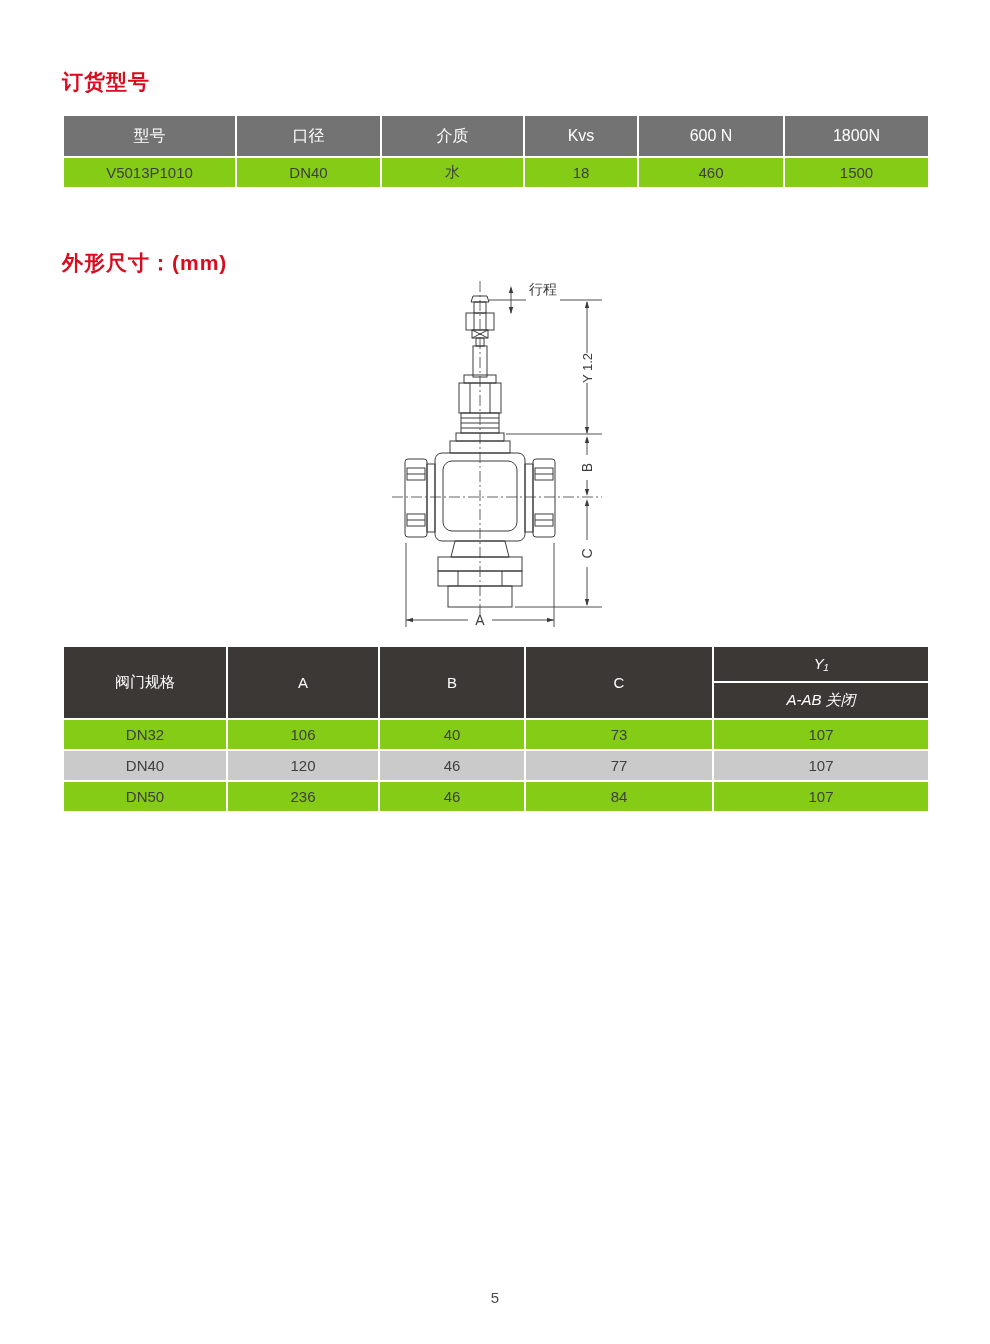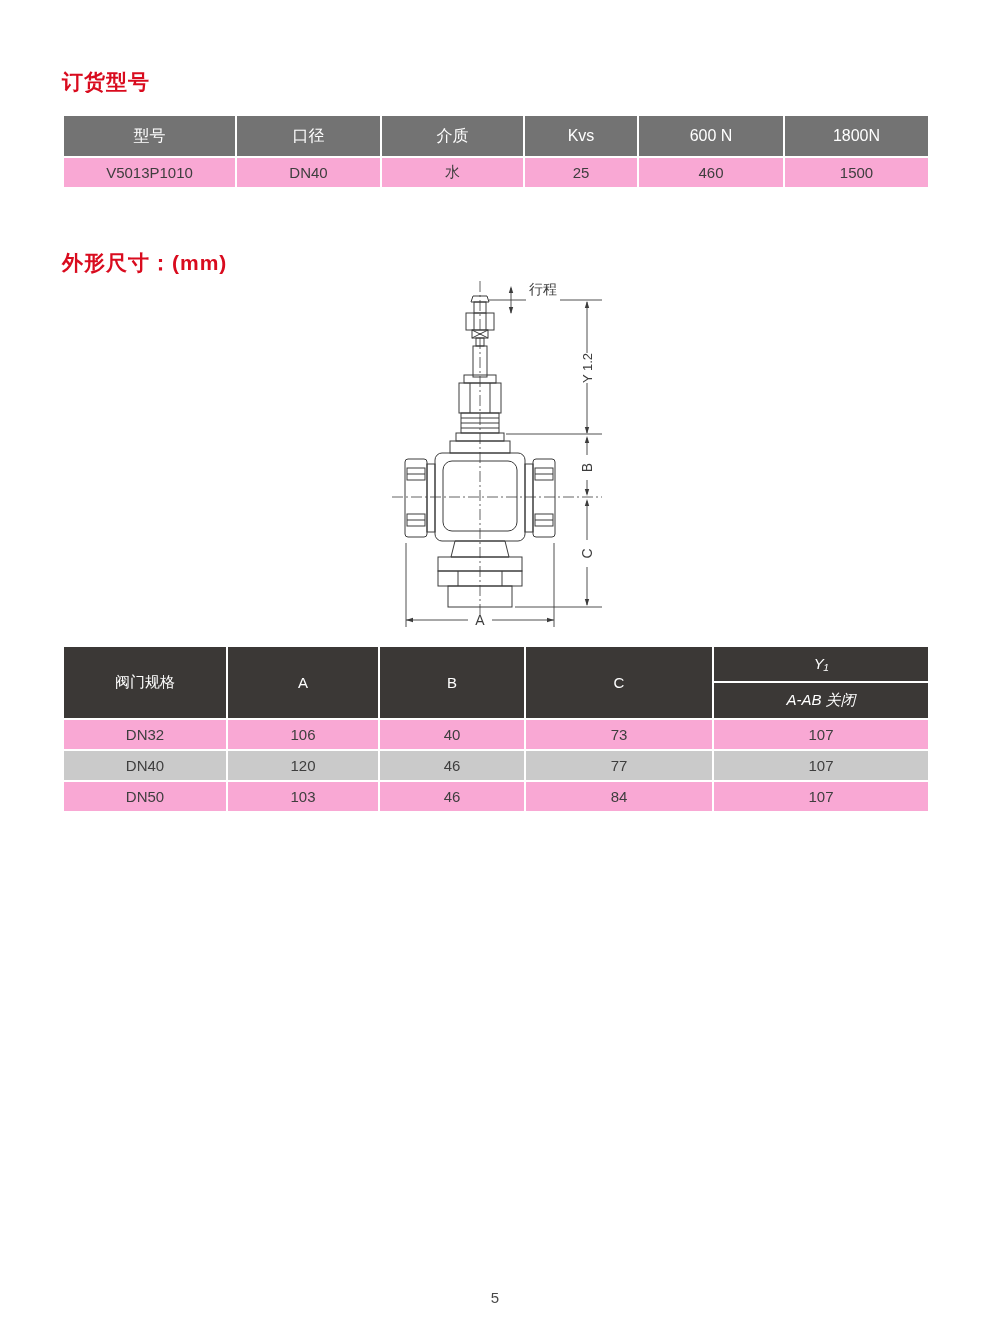--- a/index.html
+++ b/index.html
@@ -19,21 +19,21 @@
 
   table.spec{border-collapse:collapse;table-layout:fixed;width:866px;}
   table.spec th,table.spec td{
     border:2px solid #fff;text-align:center;vertical-align:middle;
     padding:0;font-weight:400;
   }
   .red-row th{background:#d90b1e;color:#fff;font-size:17px;height:53px;line-height:23px;}
   .dark-row th{background:#737373;color:#fff;font-size:16px;height:40px;}
   tbody td{font-size:15px;color:#3e3e3e;height:29px;}
   tr.row-gray td{background:#cacaca;}
-  tr.row-light td{background:#f9a8d4;}
+  tr.row-light td{background:#84cc16;}
 
   .drawing-wrap{margin-left:318px;margin-top:0;width:280px;height:370px;}
   svg text{font-family:"Liberation Sans","DejaVu Sans",sans-serif;fill:#3c3c3c;}
 
   table.dims th{background:#3b3836;color:#fff;font-size:15px;}
   table.dims .y-top{height:33px;font-style:italic;}
   table.dims .y-bottom{height:34px;font-style:italic;}
 
   .page-number{
     position:absolute;left:0;right:0;bottom:38px;text-align:center;
@@ -64,21 +64,21 @@
         <th>Kvs</th>
         <th>600 N</th>
         <th>1800N</th>
       </tr>
     </thead>
     <tbody>
       <tr class="row-light">
         <td>V5013P1010</td>
         <td>DN40</td>
         <td>水</td>
-        <td>25</td>
+        <td>18</td>
         <td>460</td>
         <td>1500</td>
       </tr>
     </tbody>
   </table>
 
   <h2 class="section-title title-dims">外形尺寸：(mm)</h2>
 
   <div class="drawing-wrap">
     <svg width="280" height="370" viewBox="0 0 280 370">
@@ -214,21 +214,21 @@
       </tr>
       <tr class="row-gray">
         <td>DN40</td>
         <td>120</td>
         <td>46</td>
         <td>77</td>
         <td>107</td>
       </tr>
       <tr class="row-light">
         <td>DN50</td>
-        <td>103</td>
+        <td>236</td>
         <td>46</td>
         <td>84</td>
         <td>107</td>
       </tr>
     </tbody>
   </table>
 
   <div class="page-number">5</div>
 </div>
 

